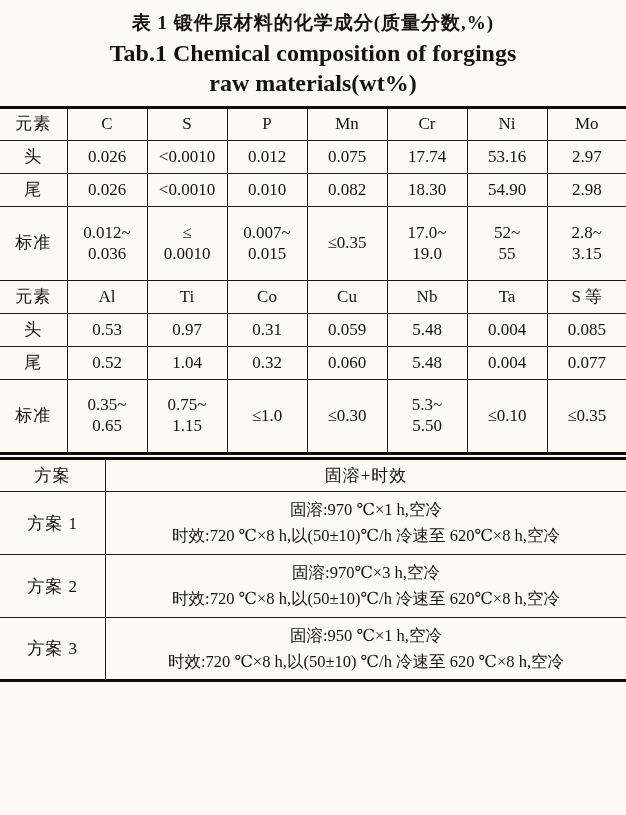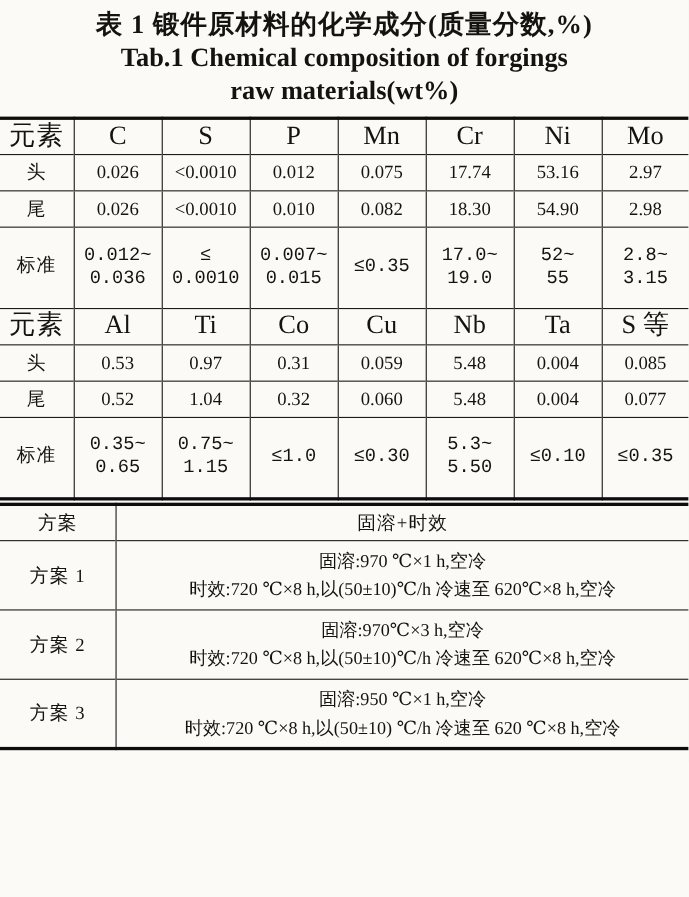--- a/index.html
+++ b/index.html
@@ -17,21 +17,21 @@
   }
   .page {
     width: 626px;
     height: 815px;
     box-sizing: border-box;
     padding-top: 8px;
   }
   .t-zh {
     text-align: center;
     font-weight: bold;
-    font-size: 24px;
+    font-size: 19px;
     line-height: 30px;
     letter-spacing: 1px;
   }
   .t-en {
     text-align: center;
     font-weight: bold;
     font-size: 24px;
     line-height: 30px;
   }
   table {
@@ -47,22 +47,22 @@
     border-left: 1.5px solid #1a1a1a;
     text-align: center;
     vertical-align: middle;
     font-size: 17px;
     padding: 0 1px;
     white-space: pre-line;
     line-height: 1.22;
   }
   .tbl1 td:first-child { border-left: none; }
   .tbl1 .r-h  { height: 33px; }
-  .tbl1 .r-t  { height: 74px; font-family: Liberation Mono, monospace; }
-  .tbl1 .hdr td { font-size: 24px; margin-top: 25px; }
+  .tbl1 .r-t  { height: 74px; }
+  .tbl1 .hdr td { font-size: 17px; margin-top: 25px; }
   .zh { letter-spacing: 1px; }
 
   .tbl2 { margin-top: 2px; border-bottom: 3px solid #0d0d0d; }
   .tbl2 tr { border-top: 1.5px solid #1a1a1a; }
   .tbl2 tr:first-child { border-top: 3px solid #0d0d0d; }
   .tbl2 td {
     text-align: center;
     vertical-align: middle;
     font-size: 17px;
   }

